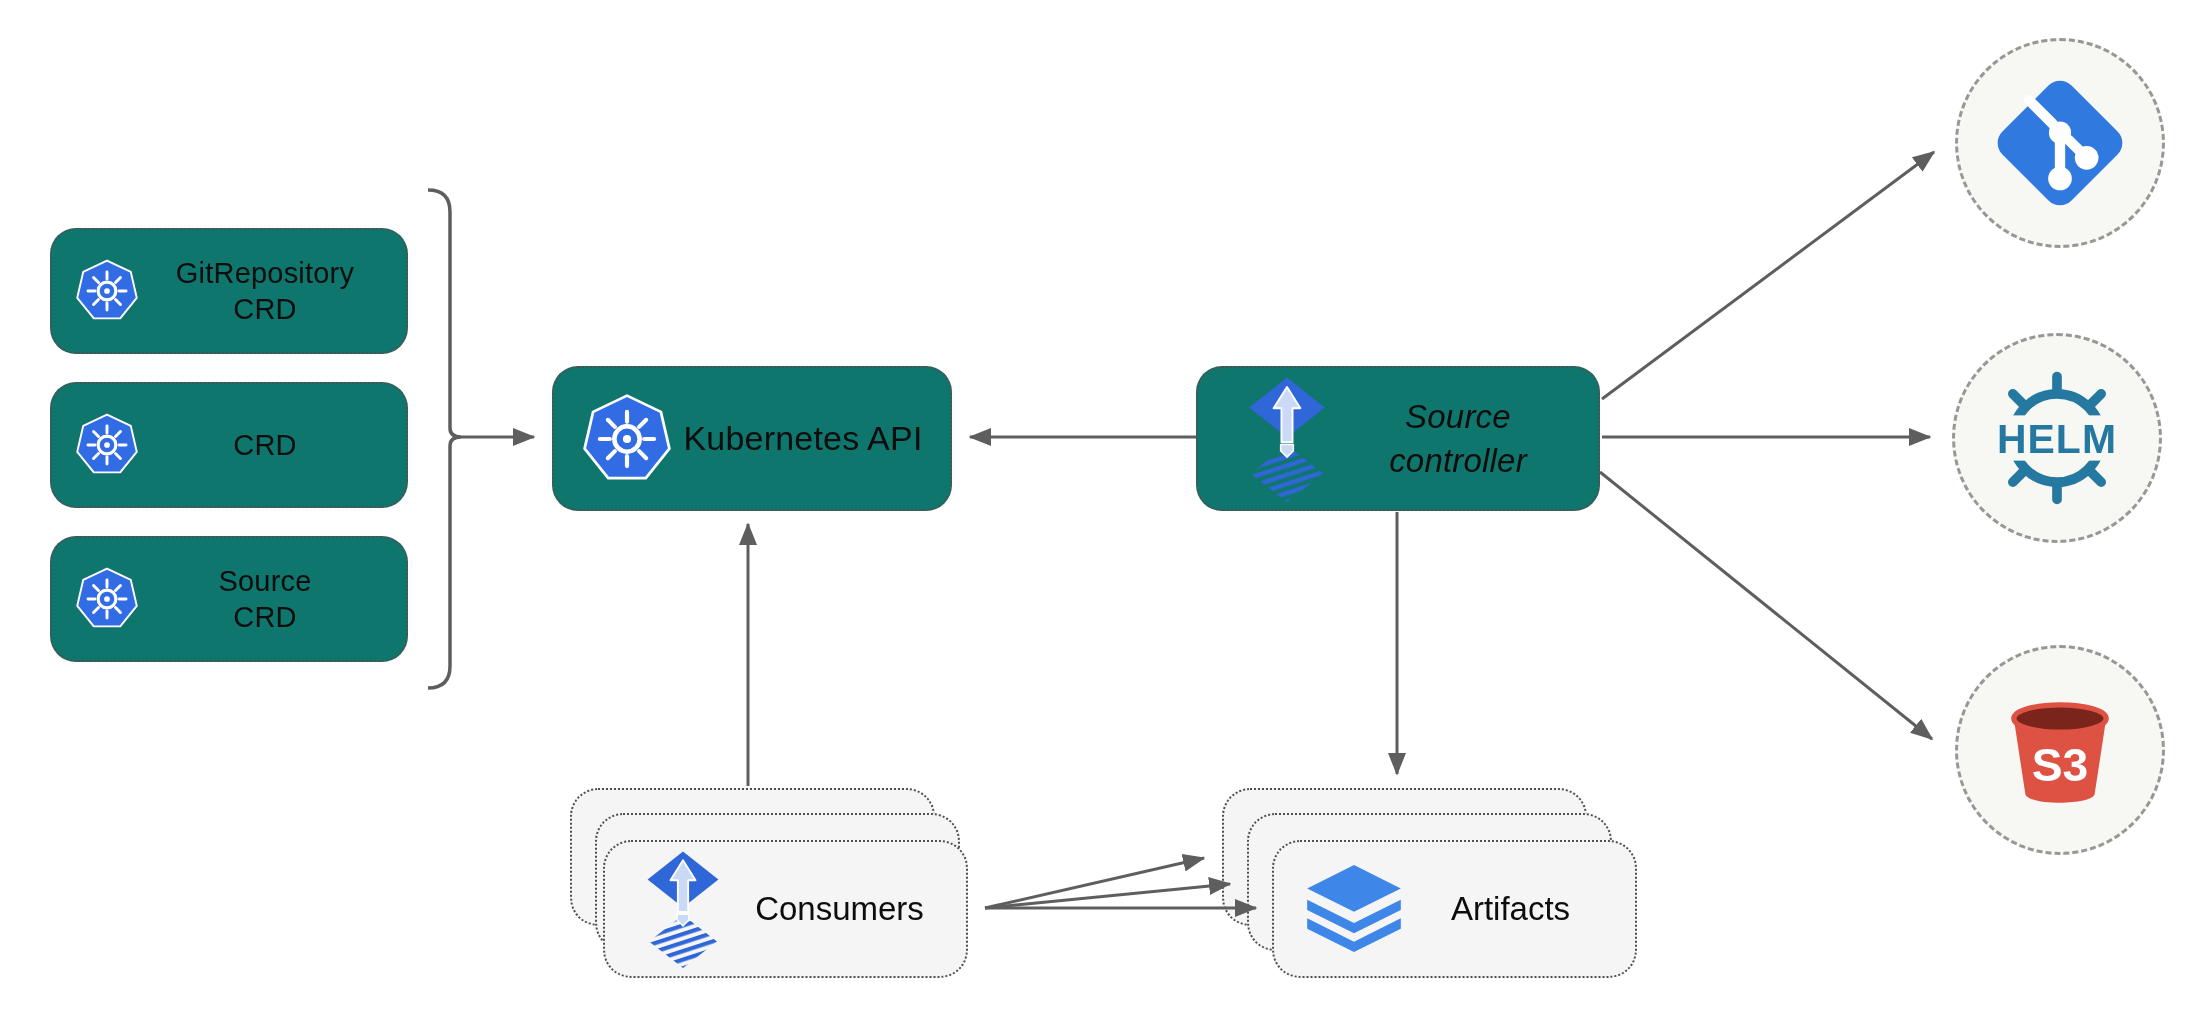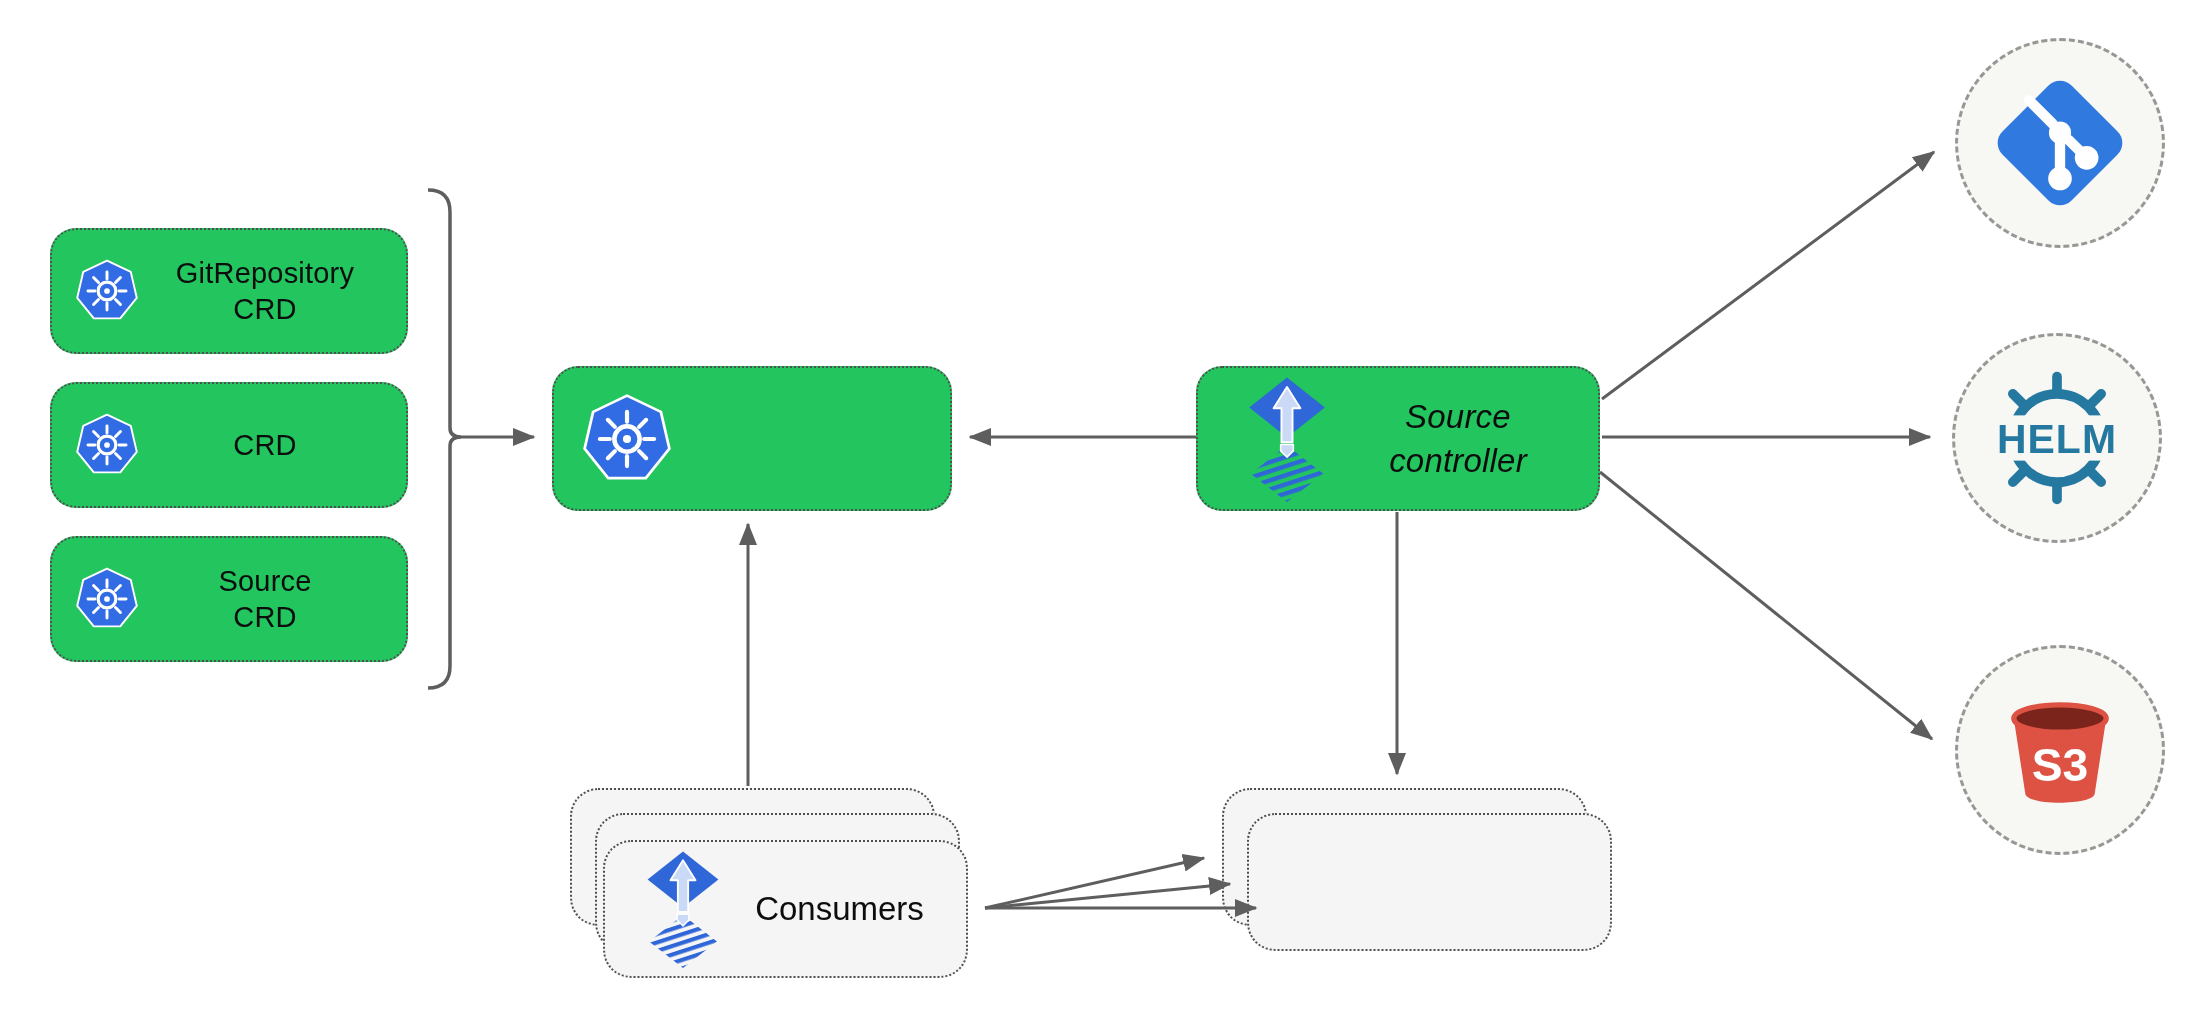--- a/index.html
+++ b/index.html
@@ -7,21 +7,21 @@
   body { font-family: "Liberation Sans", sans-serif; }
   #canvas {
     position: relative;
     width: 2196px;
     height: 1030px;
     background: #ffffff;
     overflow: hidden;
   }
   .node {
     position: absolute;
-    background: #22c55e;
+    background: #0f766e;
     border: 2px dotted #4f4f4f;
     border-radius: 26px;
     display: flex;
     align-items: center;
     z-index: 2;
   }
   .node .txt {
     flex: 1;
     text-align: center;
     color: #0d0d0d;
@@ -172,20 +172,21 @@
     <div class="txt">
       <div>Source</div>
       <div>CRD</div>
     </div>
   </div>
 
   <div class="node" id="k8s-api">
     <svg class="icon">
         <use href="#sym-k8s"></use>
       </svg>
+    <div class="txt">Kubernetes API</div>
   </div>
 
   <div class="node" id="source-controller">
     <svg class="icon">
         <use href="#sym-flux"></use>
       </svg>
     <div class="txt">
       <div>Source</div>
       <div>controller</div>
     </div>
@@ -195,20 +196,26 @@
   <div class="stackbox" style="left:595px; top:813px; z-index:2"></div>
   <div class="stackbox front" id="consumers-front" style="left:603px; top:840px; z-index:3">
     <svg class="icon">
         <use href="#sym-flux"></use>
       </svg>
     <div class="txt">Consumers</div>
   </div>
 
   <div class="stackbox" style="left:1222px; top:788px; z-index:1"></div>
   <div class="stackbox" style="left:1247px; top:813px; z-index:2"></div>
+  <div class="stackbox front" id="artifacts-front" style="left:1272px; top:840px; z-index:3">
+    <svg class="icon">
+        <use href="#sym-layers"></use>
+      </svg>
+    <div class="txt">Artifacts</div>
+  </div>
 
   <div class="circle" id="git-circle">
     <svg class="icon">
         <use href="#sym-git"></use>
       </svg>
   </div>
   <div class="circle" id="helm-circle">
     <svg class="icon">
         <use href="#sym-helm"></use>
       </svg>

